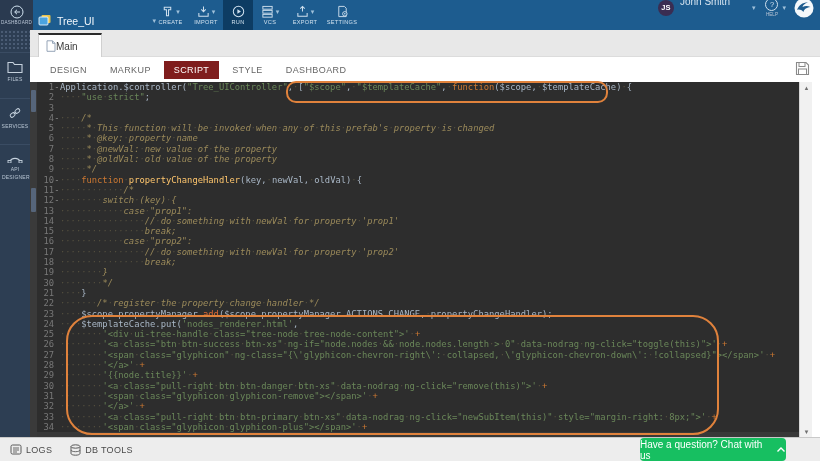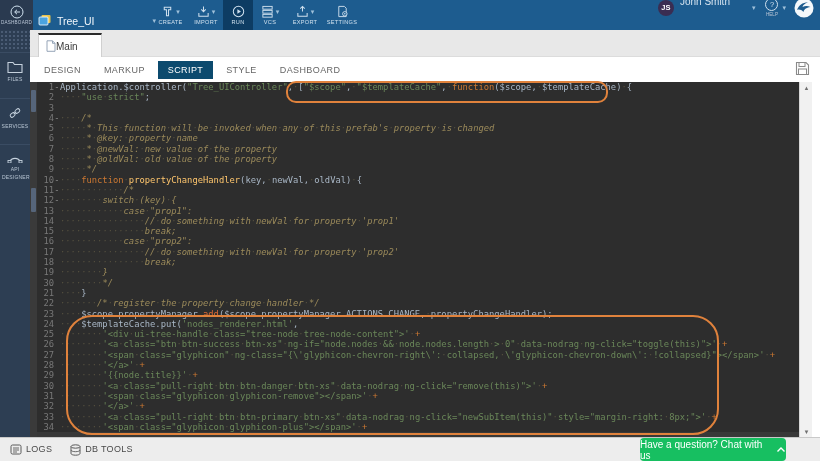--- a/index.html
+++ b/index.html
@@ -34,23 +34,23 @@
            background-image:radial-gradient(#4a5c74 0.8px,transparent 0.9px);background-size:4px 4px;}
   .sb-item{position:absolute;left:0;width:30px;display:flex;flex-direction:column;align-items:center;cursor:pointer;border-top:1px solid #3a4c63;padding-top:7px;}
   .sb-item .lbl{font-size:5px;color:#b9c6d4;text-align:center;margin-top:3px;line-height:1.5;letter-spacing:.2px;}
   
   .tabstrip{position:absolute;left:30px;top:30px;width:790px;height:27px;background:#e8e8e8;border-bottom:1px solid #dcdcdc;box-sizing:border-box;}
   .tab-main{position:absolute;left:8px;top:3px;width:64px;height:24px;background:#ffffff;
             border-top:2px solid #2b2b2b;border-left:1px solid #d0d0d0;border-right:1px solid #d0d0d0;
             box-sizing:border-box;display:flex;align-items:center;padding-left:7px;cursor:pointer;}
   .tab-main .lbl{font-size:10px;color:#3c3c3c;}
   
-  .subtabs{position:absolute;left:30px;top:57px;width:790px;height:25px;background:#ffffff;display:flex;align-items:center;padding-left:4px;box-sizing:border-box;}
+  .subtabs{position:absolute;left:30px;top:57px;width:790px;height:25px;background:#ffffff;display:flex;align-items:center;padding-left:10px;box-sizing:border-box;}
   .subtab{font-size:9px;color:#666;letter-spacing:.4px;padding:4px 10px;margin-right:3px;cursor:pointer;}
-  .subtab.active{background:#0c4a6e;color:#ffffff;}
+  .subtab.active{background:#7f1d1d;color:#ffffff;}
   .savebtn{position:absolute;right:10px;top:4px;cursor:pointer;}
   
   .editor{position:absolute;left:30px;top:82px;width:769px;height:355px;background:#2d2d2d;overflow:hidden;cursor:text;}
   .lstrip{position:absolute;left:0;top:0;width:7px;height:355px;background:#3a3a3a;}
   .lmark{position:absolute;left:1px;width:5px;background:#56657a;border-radius:1px;}
   .codelines{position:absolute;left:0;top:0;width:769px;}
   .cl{height:10.3px;line-height:10.3px;white-space:pre;display:flex;
       font-family:"DejaVu Sans Mono","Liberation Mono",monospace;font-size:8.8px;}
   .ln{width:17px;text-align:right;color:#787878;flex:none;padding-left:7px;box-sizing:content-box;}
   .fold{width:6px;text-align:center;color:#8a8a8a;flex:none;}
@@ -66,21 +66,21 @@
   .hscroll{position:absolute;left:7px;bottom:0;width:762px;height:5px;background:#383838;}
   
   .ann{position:absolute;border:2px solid #e0823c;pointer-events:none;background:transparent;}
   .ann1{left:286px;top:81px;width:318px;height:18px;border-radius:10px;}
   .ann2{left:66px;top:315px;width:649px;height:116px;border-radius:26px;}
   
   .vscroll{position:absolute;left:799px;top:82px;width:13px;height:356px;background:#f1f1f1;border-left:1px solid #d6d6d6;box-sizing:border-box;}
   .varrow{position:absolute;left:0;width:13px;height:12px;color:#707070;font-size:6px;text-align:center;line-height:12px;cursor:pointer;}
   
   .bottombar{position:absolute;left:0;top:437px;width:820px;height:24px;background:#ededed;border-top:1px solid #c9c9c9;box-sizing:border-box;display:flex;align-items:center;}
-  .bb-item{display:flex;margin-left:10px;cursor:pointer;}
+  .bb-item{display:flex;align-items:center;margin-left:10px;cursor:pointer;}
   .bb-item .lbl{font-size:9px;color:#4a4a4a;letter-spacing:.3px;margin-left:4px;}
   .chatbtn{position:absolute;left:640px;top:438px;width:146px;height:23px;background:#17bf61;border-radius:4px;
            display:flex;align-items:center;justify-content:center;cursor:pointer;}
   .chatbtn .lbl{color:#ffffff;font-size:10px;}
   .chatbtn svg{margin-left:10px;}
   svg{display:block;}
 </style>
 </head>
 <body>
 

